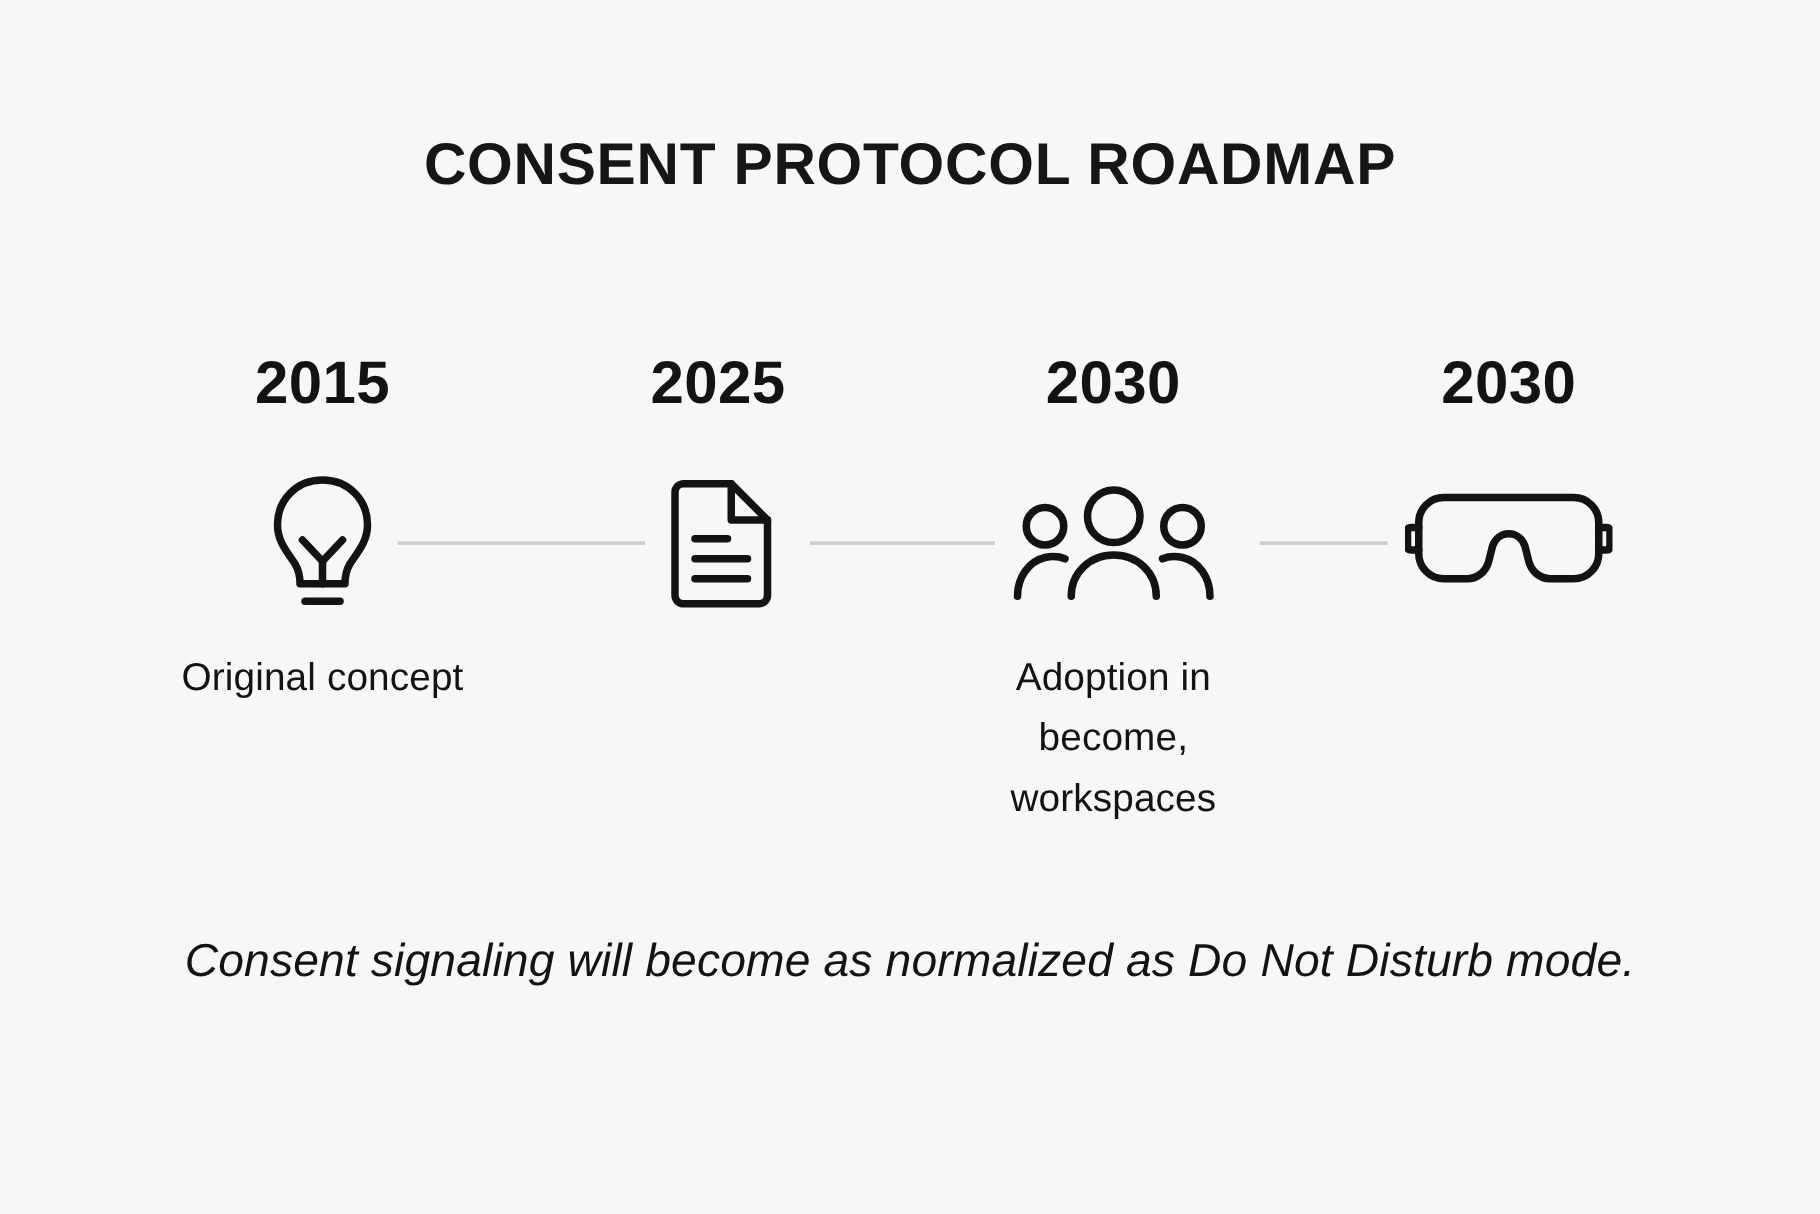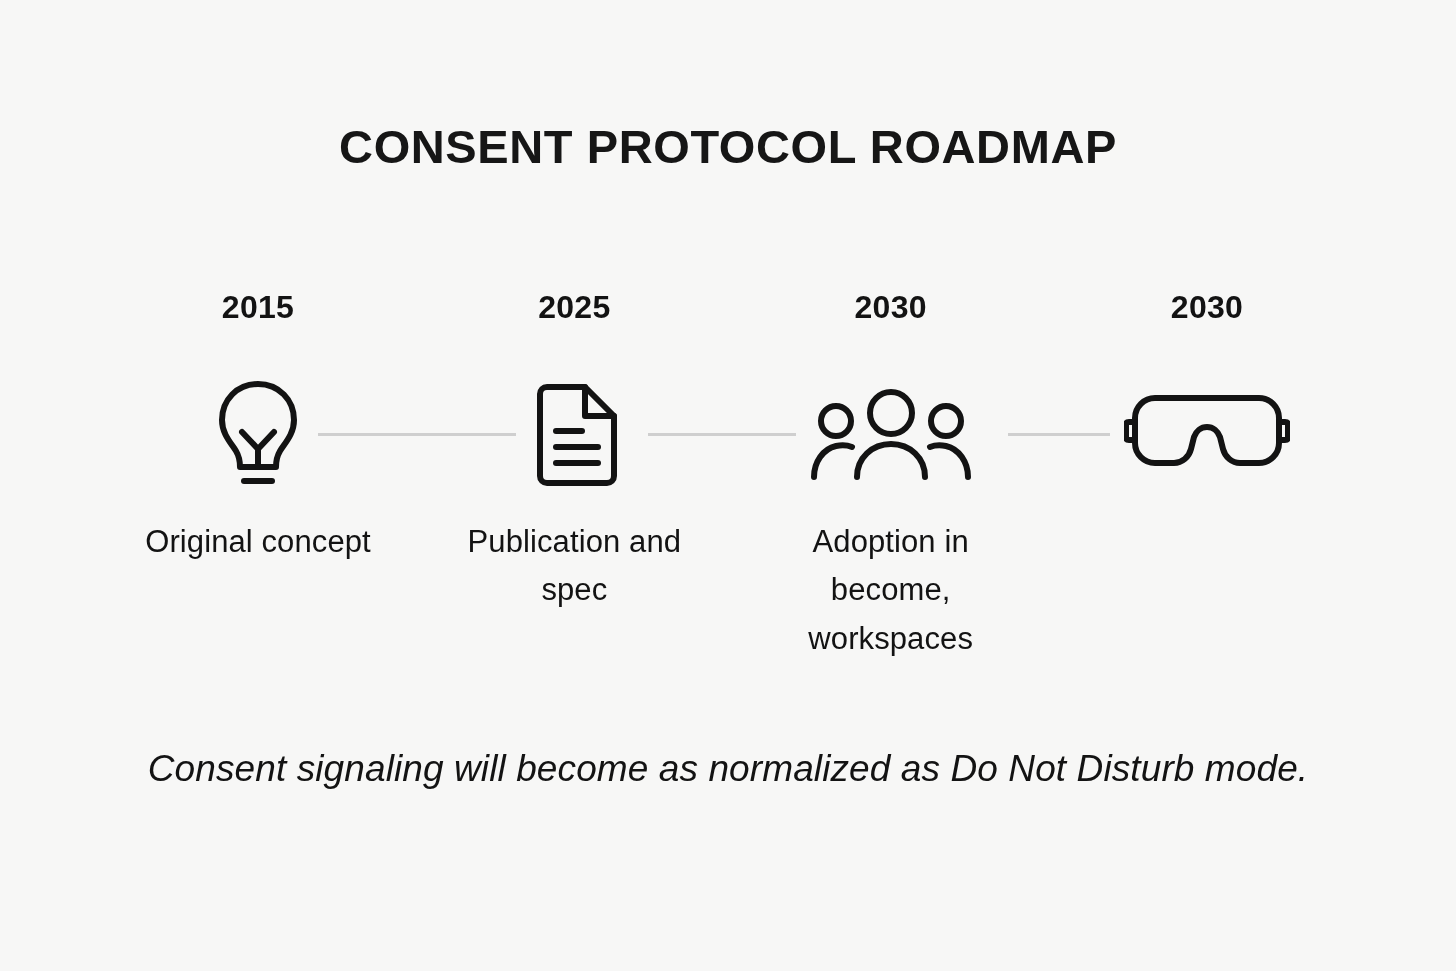--- a/index.html
+++ b/index.html
@@ -27,21 +27,20 @@
     top: 103px;
     left: 0;
     width: 1456px;
     text-align: center;
     font-size: 47px;
     font-weight: bold;
     letter-spacing: 0.6px;
     color: #161616;
     line-height: 1.18;
     white-space: nowrap;
-    margin-top: 16px;
   }
 
   
   .timeline {
     position: absolute;
     top: 286px;
     left: 140px;
     width: 1185px;
     height: 390px;
   }
@@ -57,21 +56,21 @@
   .milestone {
     width: 236px;
     display: flex;
     flex-direction: column;
     align-items: center;
     position: relative;
     z-index: 2;
   }
 
   .year {
-    font-size: 32px;
+    font-size: 48px;
     font-weight: bold;
     color: #131313;
     letter-spacing: 0.3px;
     line-height: 1;
     height: 42px;
     display: flex;
     align-items: center;
   }
 
   .icon-wrap {
@@ -157,21 +156,20 @@
         <div class="year">2025</div>
         <div class="icon-wrap">
           <svg width="88" height="104" viewBox="0 0 88 104" fill="none" stroke="#131313" stroke-width="6" stroke-linecap="round" stroke-linejoin="round">
             <path d="M10 11 C10 7 13 4 17 4 L55 4 L84 33 L84 93 C84 97 81 100 77 100 L17 100 C13 100 10 97 10 93 Z"></path>
             <path d="M55 4 L55 33 L84 33"></path>
             <path d="M26 48 L52 48"></path>
             <path d="M26 64 L68 64"></path>
             <path d="M26 80 L68 80"></path>
           </svg>
         </div>
-        <div class="caption">Publication and spec</div>
       </div>
 
       <div class="milestone">
         <div class="year">2030</div>
         <div class="icon-wrap">
           <svg width="162" height="96" viewBox="0 0 162 96" fill="none" stroke="#131313" stroke-width="6" stroke-linecap="round" stroke-linejoin="round">
             <circle cx="81" cy="26" r="21"></circle>
             <path d="M47 90 C47 71 62 57 81 57 C100 57 115 71 115 90"></path>
             <circle cx="26" cy="34" r="15"></circle>
             <path d="M4 90 C4 75 13 62 26 59 C31 58 37 58 42 60"></path>

